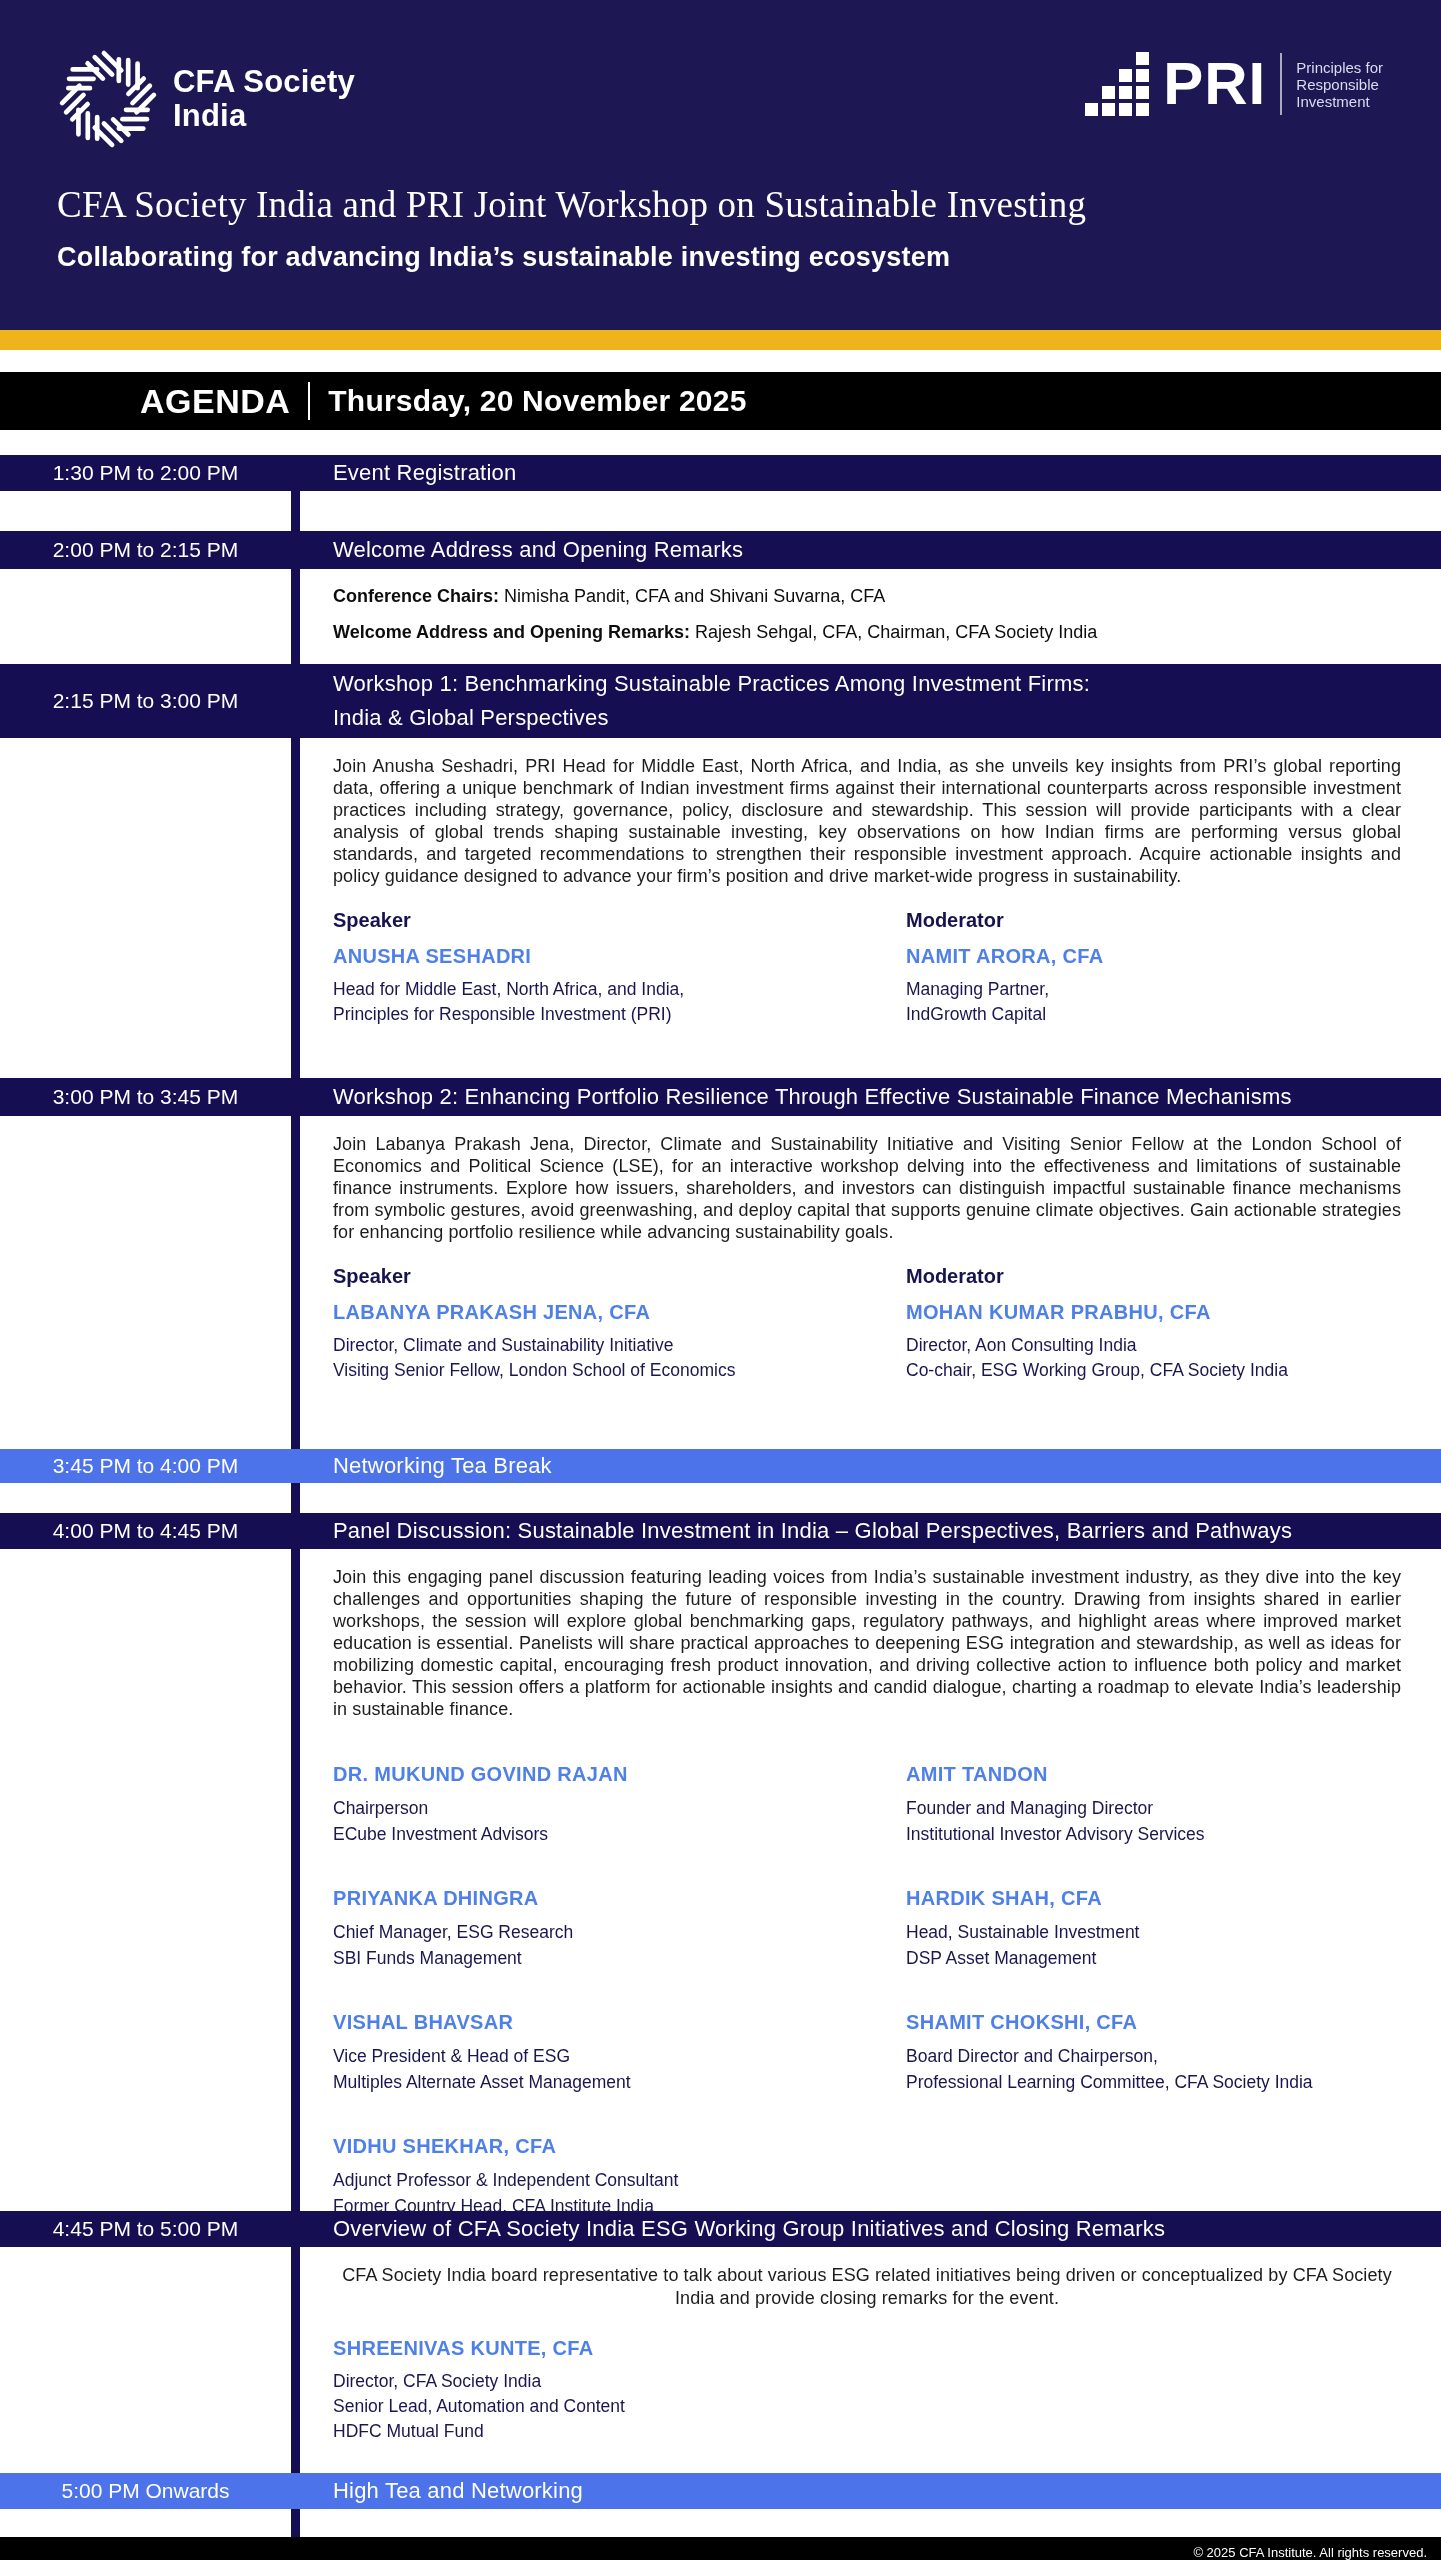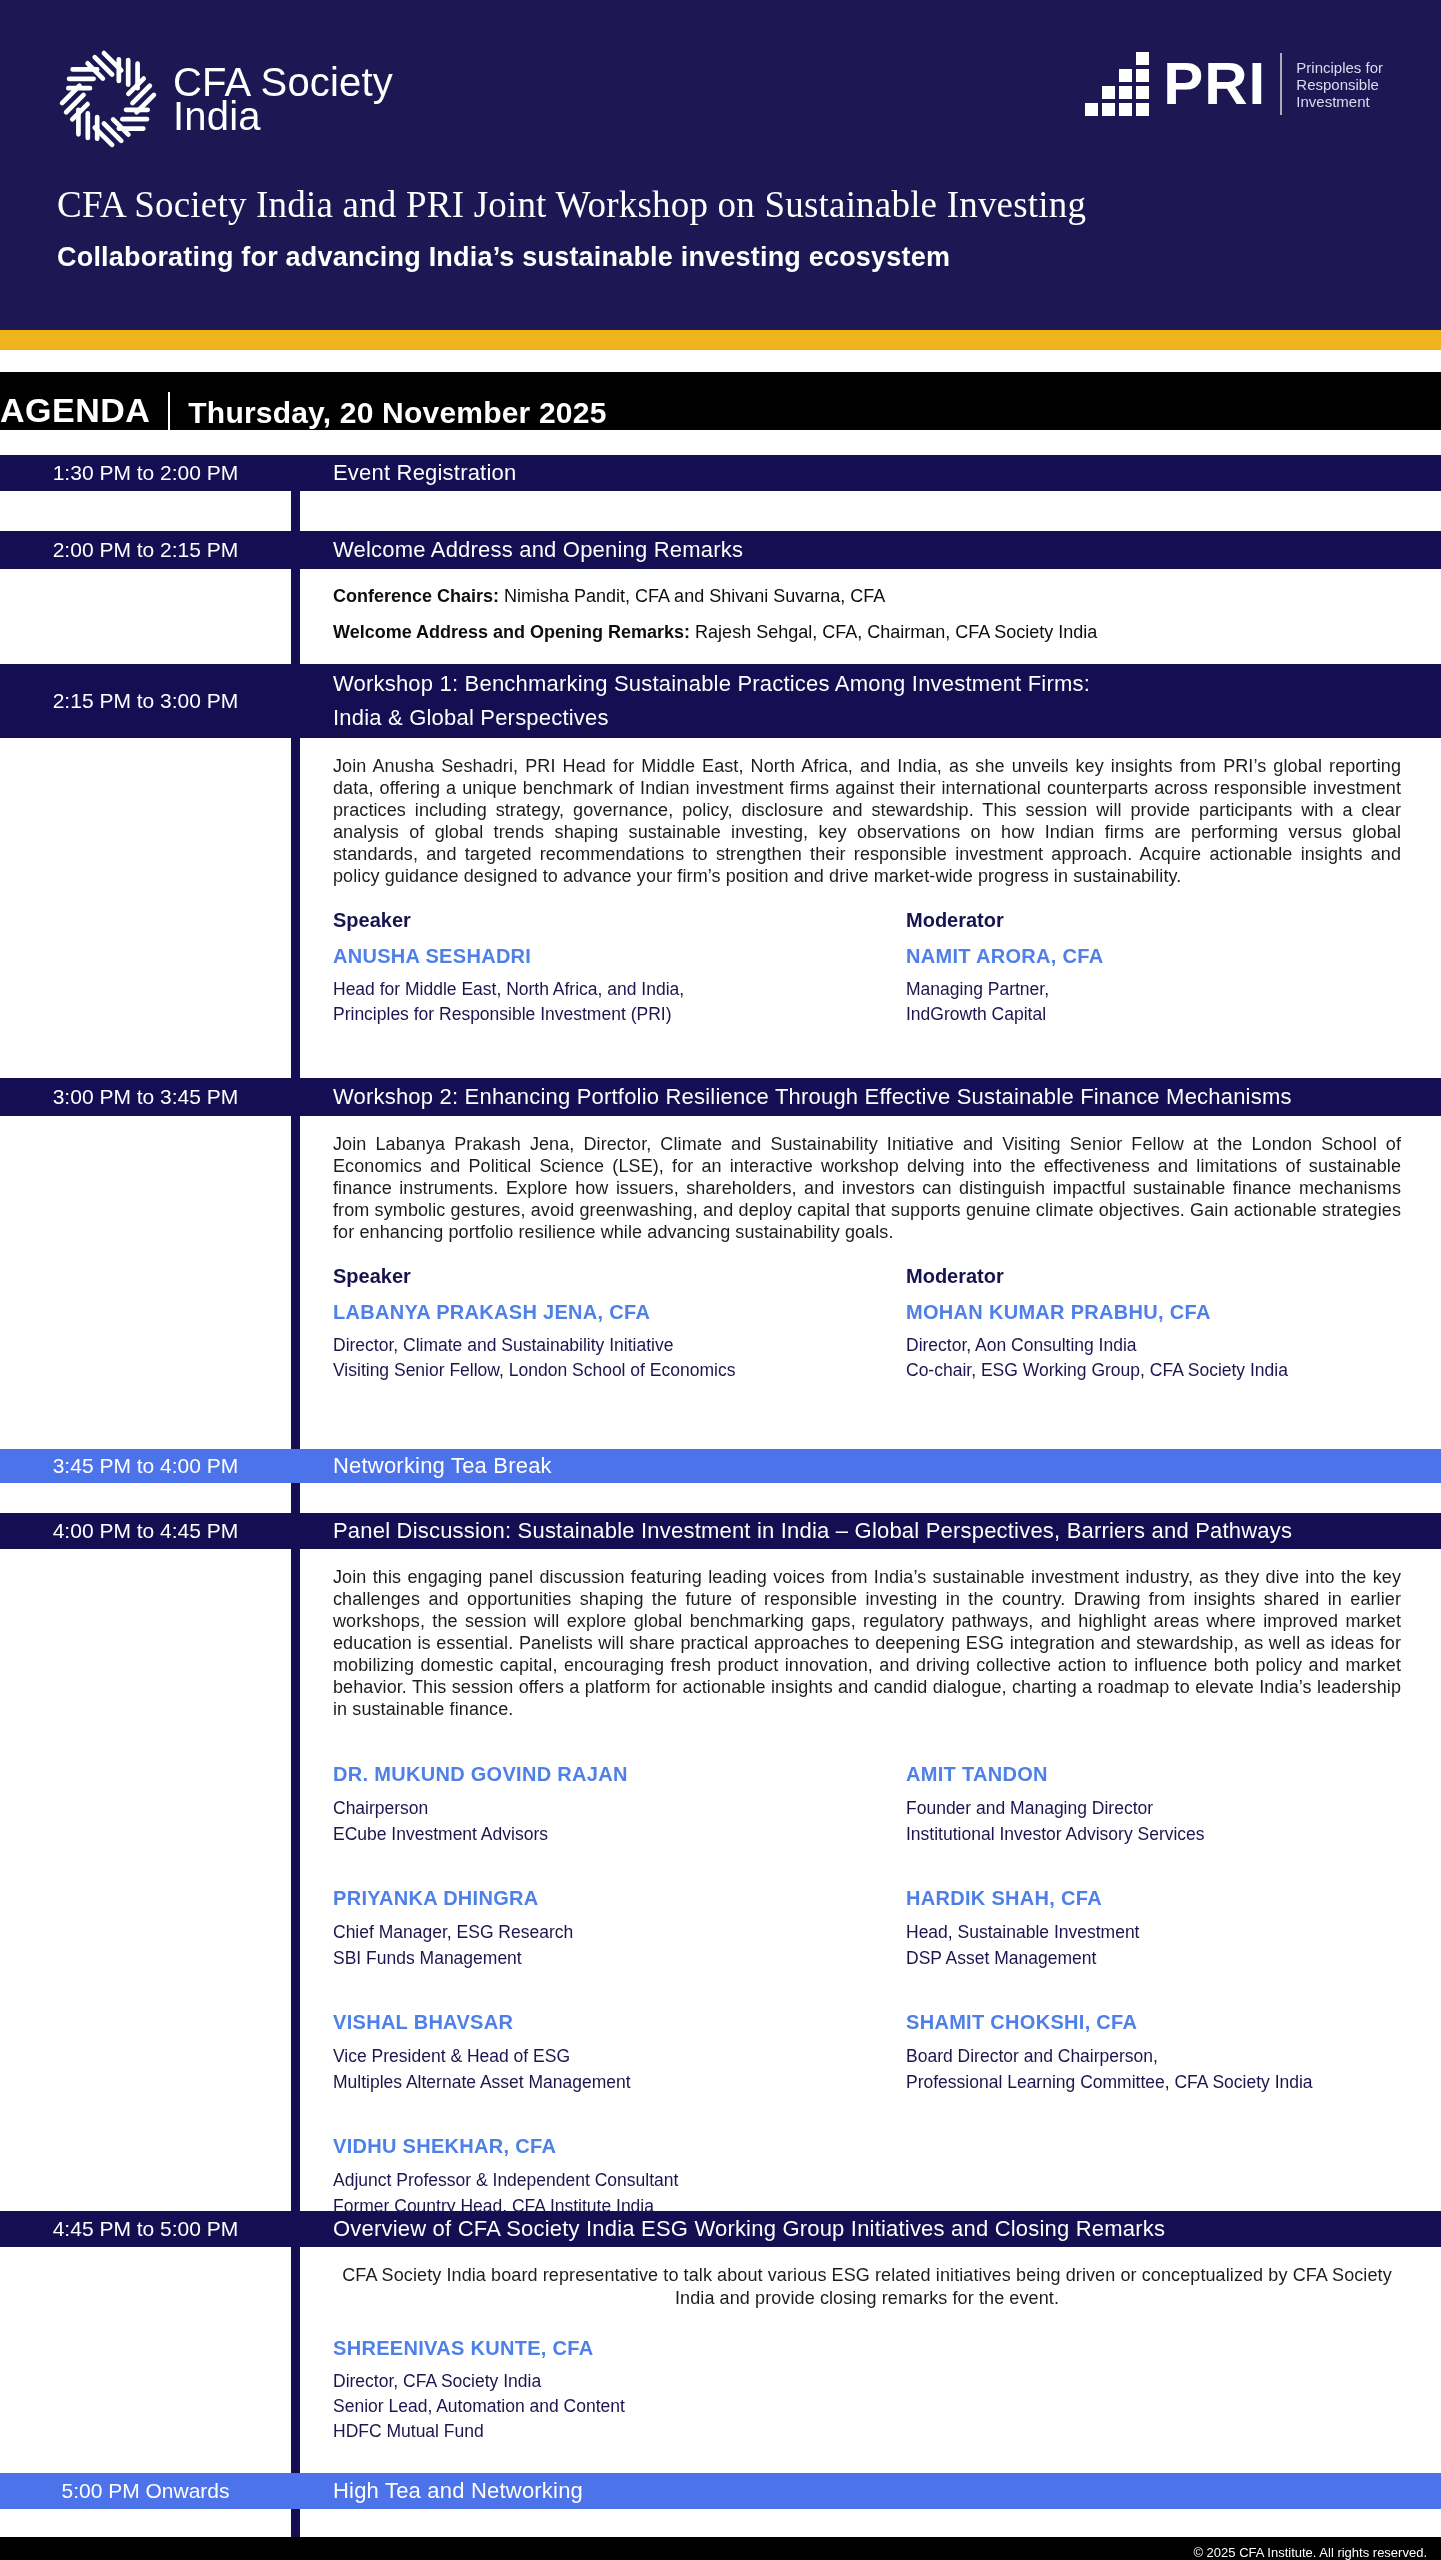--- a/index.html
+++ b/index.html
@@ -16,21 +16,21 @@
   .page{
     width:1441px;height:2560px;margin:0 auto;background:#fff;
     position:relative;overflow:hidden;
   }
 
   
   .hero{height:330px;background:var(--navy-hero);color:#fff;position:relative;}
   .hero-top{display:flex;justify-content:space-between;align-items:flex-start;padding:48px 58px 0 57px;}
   .brand{display:flex;align-items:center;gap:14px;}
   .cfa-mark{width:102px;height:102px;}
-  .brand-text{font-size:40px;font-weight:normal;line-height:34px;letter-spacing:.2px;}
+  .brand-text{font-size:31px;font-weight:bold;line-height:34px;letter-spacing:.2px;}
   .pri{display:flex;align-items:center;gap:14px;margin-top:4px;}
   .pri-bars{display:flex;align-items:flex-end;gap:4px;height:64px;}
   .bar-col{display:flex;flex-direction:column;gap:4px;justify-content:flex-end;}
   .sq{width:13px;height:13px;background:#fff;}
   .pri-acronym{font-size:60px;line-height:62px;font-weight:bold;letter-spacing:1px;}
   .pri-sep{width:2px;height:62px;background:#aab;}
   .pri-tagline{font-size:15px;line-height:17px;color:#d9dcef;}
   .hero-title{
     font-family:"Liberation Serif", serif;font-weight:normal;
     font-size:37px;line-height:42px;letter-spacing:.2px;
@@ -38,21 +38,21 @@
   }
   .hero-subtitle{
     font-weight:bold;font-size:27px;
     padding:16px 40px 0 57px;letter-spacing:.2px;
   }
 
   
   .gold-band{height:20px;background:var(--gold);}
   .gap22{height:22px;background:#fff;}
   .gap25{height:25px;background:#fff;}
-  .agenda-bar{height:58px;background:#000;color:#fff;display:flex;align-items:flex-end;}
+  .agenda-bar{height:58px;background:#000;color:#fff;display:flex;align-items:center;padding-left:140px;}
   .agenda-label{font-size:34px;font-weight:bold;letter-spacing:.5px;}
   .agenda-sep{display:inline-block;width:2px;height:38px;background:#fff;margin:0 18px;}
   .agenda-date{font-size:30px;font-weight:bold;letter-spacing:.2px;}
 
   .row{display:flex;width:100%;}
   .tcell{flex:0 0 291px;display:flex;align-items:center;justify-content:center;}
   .dcell{flex:0 0 9px;}
   .ccell{flex:1;padding:0 40px 0 33px;}
 
   .band{background:var(--navy-band);color:#fff;height:36px;}

